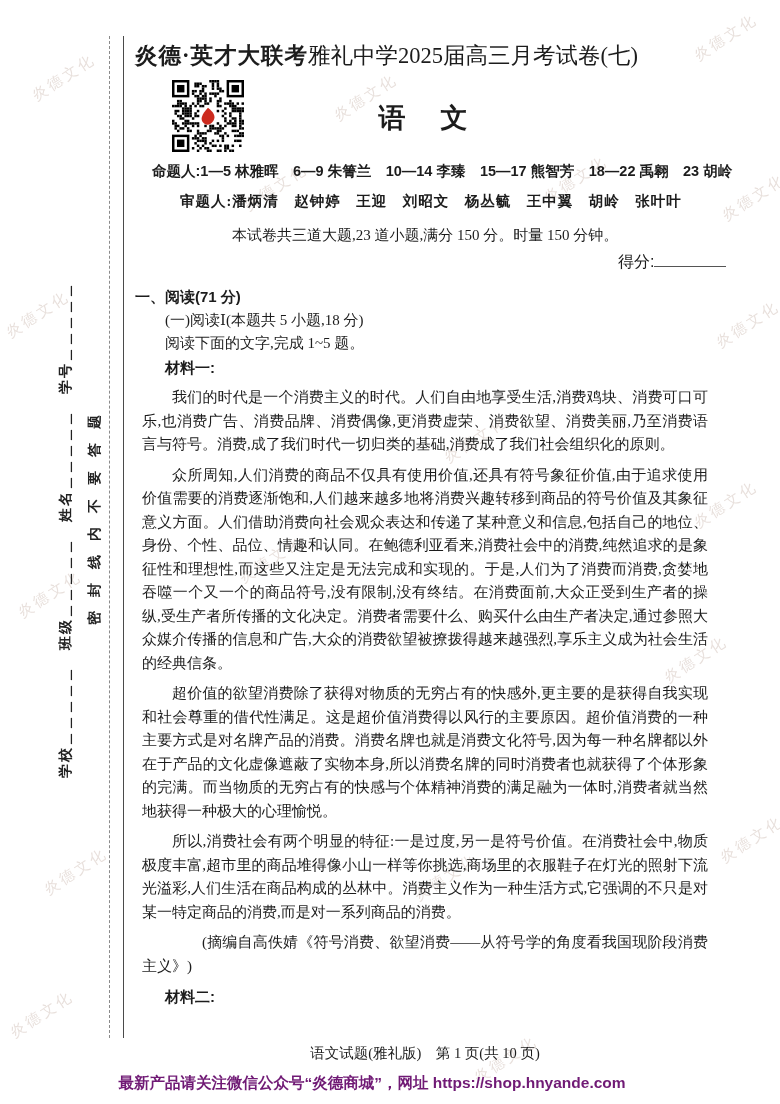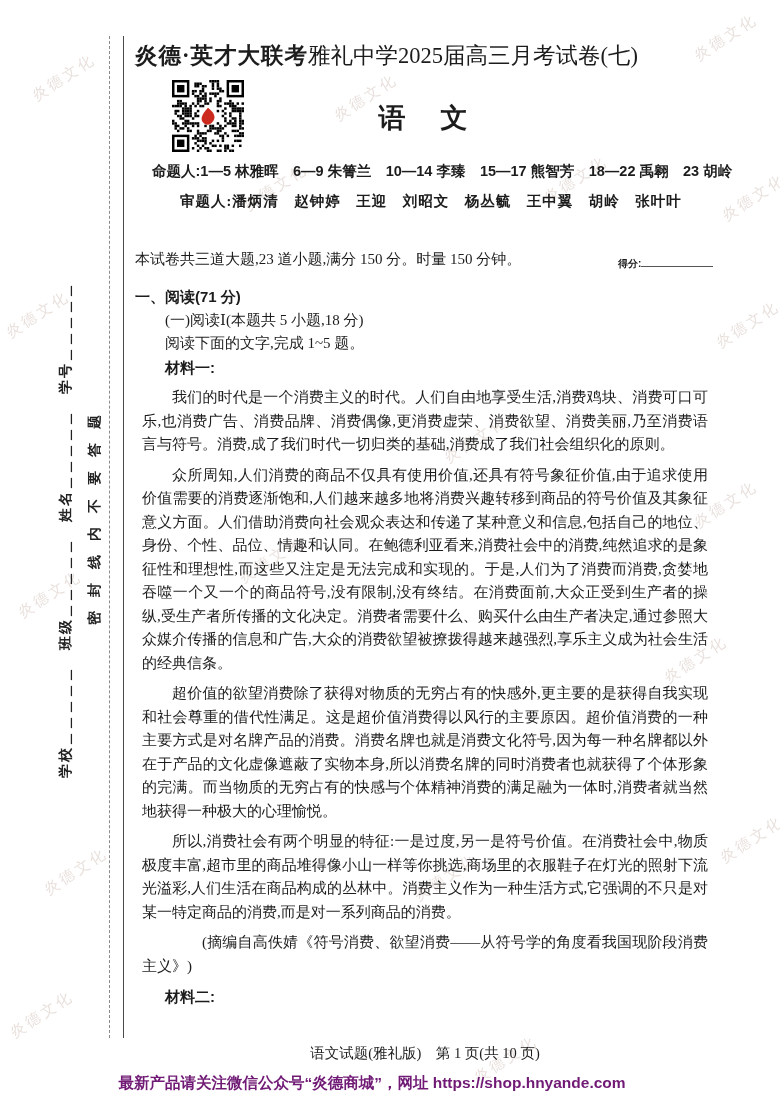--- a/index.html
+++ b/index.html
@@ -39,25 +39,25 @@
   .qr{position:absolute;left:172px;top:80px;width:72px;height:72px;}
   .subject{position:absolute;top:100px;left:135px;width:580px;text-align:center;
     font-family:"Liberation Sans","DejaVu Sans",sans-serif;
     font-weight:bold;font-size:27px;letter-spacing:4px;}
   .setters{position:absolute;top:162px;left:152px;
     font-family:"Liberation Sans","DejaVu Sans",sans-serif;
     font-weight:bold;font-size:14.5px;white-space:nowrap;}
   .reviewers{position:absolute;top:192px;left:180px;
     font-family:Liberation Serif, serif;
     font-weight:bold;font-size:14.5px;letter-spacing:1px;white-space:nowrap;}
-  .exam-info{position:absolute;top:226px;left:135px;width:580px;text-align:left;
-    font-size:15px;margin-top:24px;}
+  .exam-info{position:absolute;top:226px;left:135px;width:580px;text-align:center;
+    font-size:15px;}
   .score{position:absolute;top:252px;left:618px;
     font-family:"Liberation Sans","DejaVu Sans",sans-serif;
-    font-weight:bold;font-size:10px;}
+    font-weight:normal;font-size:16px;}
   .score .blank{display:inline-block;width:72px;height:14px;
     border-bottom:1.5px solid #555;vertical-align:baseline;}
   
   .body-text{position:absolute;left:135px;top:285px;width:580px;height:756px;
     overflow:hidden;font-size:15px;line-height:23.5px;text-align:justify;}
   .body-text p{margin:7px;}
   .sec-title{font-family:"Liberation Sans","DejaVu Sans",sans-serif;
     font-weight:bold;}
   .ind2{padding-left:30px;}
   .mat-label{font-family:"Liberation Sans","DejaVu Sans",sans-serif;

